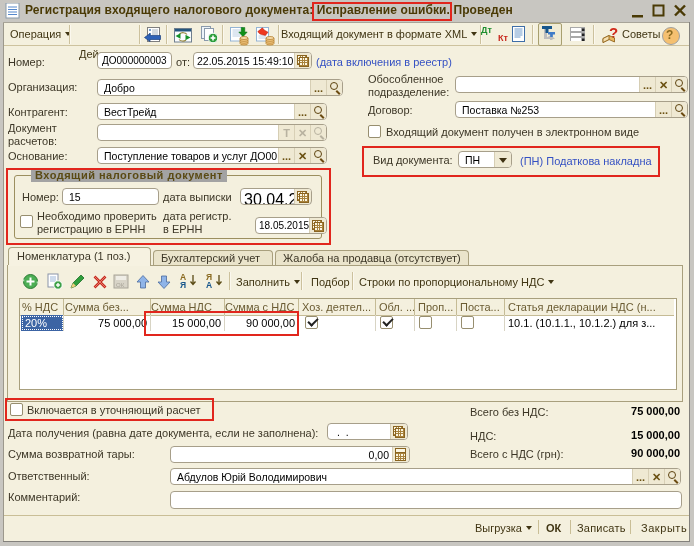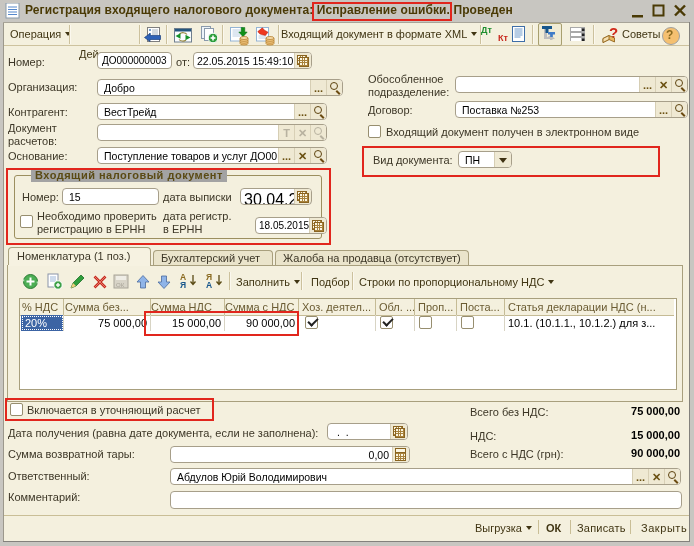--- a/index.html
+++ b/index.html
@@ -191,20 +191,21 @@
   <div class="fld" style="left:94px;top:30px;width:73px;">
         <span class="tx" style="left:4px;font-size:10px;">ДО000000003</span>
       </div>
   <div class="lbl" style="left:173px;top:34px;">от:</div>
   <div class="fld" style="left:190px;top:30px;width:117px;">
         <span class="tx" style="left:3px;">22.05.2015 15:49:10</span>
     <div class="btns" style="width:16px;">
           <div class="bt cal"></div>
         </div>
   </div>
+  <div class="lbl blue" style="left:313px;top:34px;">(дата включения в реестр)</div>
 
   <div class="lbl" style="left:5px;top:59px;">Организация:</div>
   <div class="fld" style="left:94px;top:57px;width:228px;padding-left:16px;">
         <span class="tx">Добро</span>
     <div class="btns">
           <div class="bt">...</div>
           <div class="bt mag"></div>
         </div>
   </div>
 
@@ -258,20 +259,21 @@
   </div>
 
   <div class="redbox" style="left:359px;top:124px;width:294px;height:27px;"></div>
   <div class="lbl" style="left:370px;top:132px;">Вид документа:</div>
   <div class="fld" style="left:455px;top:129px;width:52px;">
         <span class="tx">ПН</span>
     <div class="btns" style="width:16px;">
           <div class="bt dd"></div>
         </div>
   </div>
+  <div class="lbl blue" style="left:517px;top:133px;">(ПН) Податкова накладна</div>
 
   <div class="redbox" style="left:3px;top:146px;width:321px;height:73px;"></div>
   <div class="abs" style="left:11px;top:153px;width:306px;height:62px;border:1px solid #9C8F5F;border-radius:3px;"></div>
   <div class="lbl bold" style="left:28px;top:147px;background:#a3a3a3;padding:0 4px;color:#5A4A14;letter-spacing:0.5px;">Входящий налоговый документ</div>
   <div class="lbl" style="left:19px;top:169px;">Номер:</div>
   <div class="fld" style="left:59px;top:166px;width:95px;">
         <span class="tx">15</span>
       </div>
   <div class="lbl" style="left:160px;top:169px;">дата выписки</div>
   <div class="fld" style="left:237px;top:166px;width:70px;">

